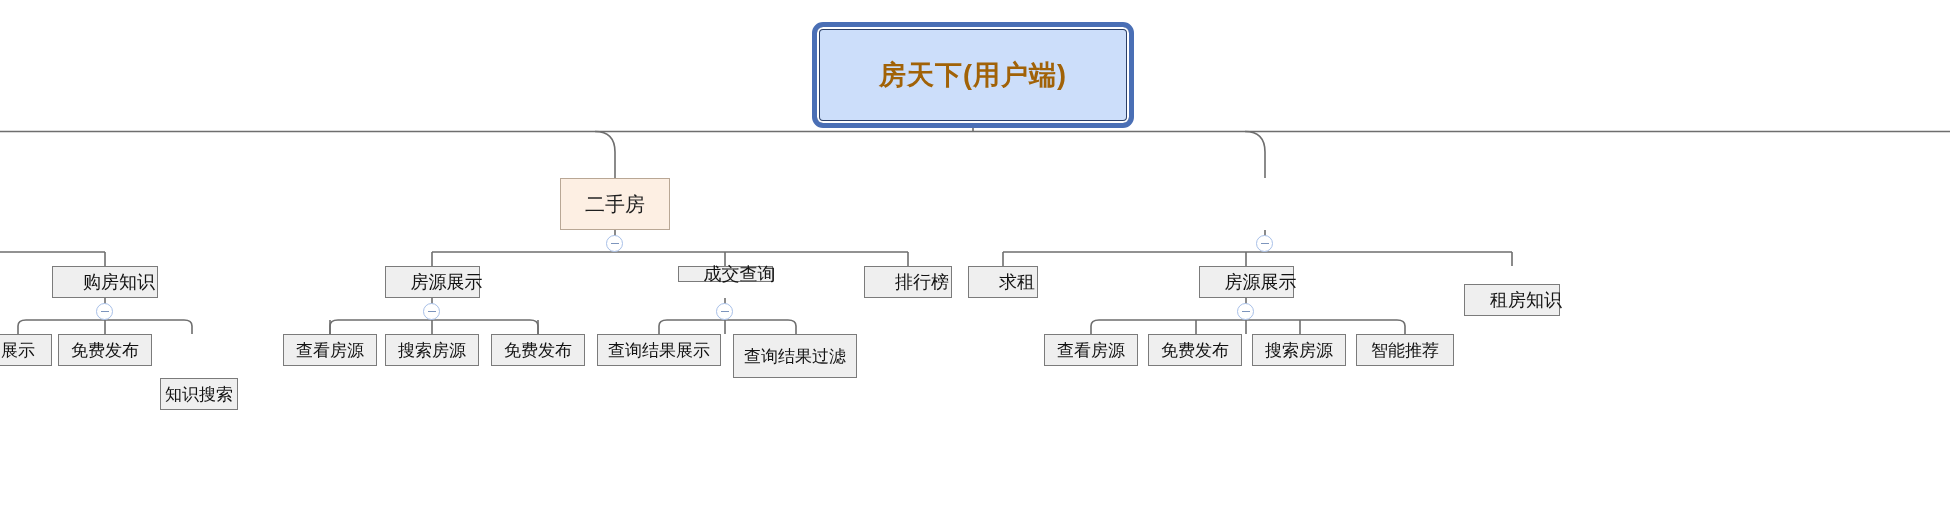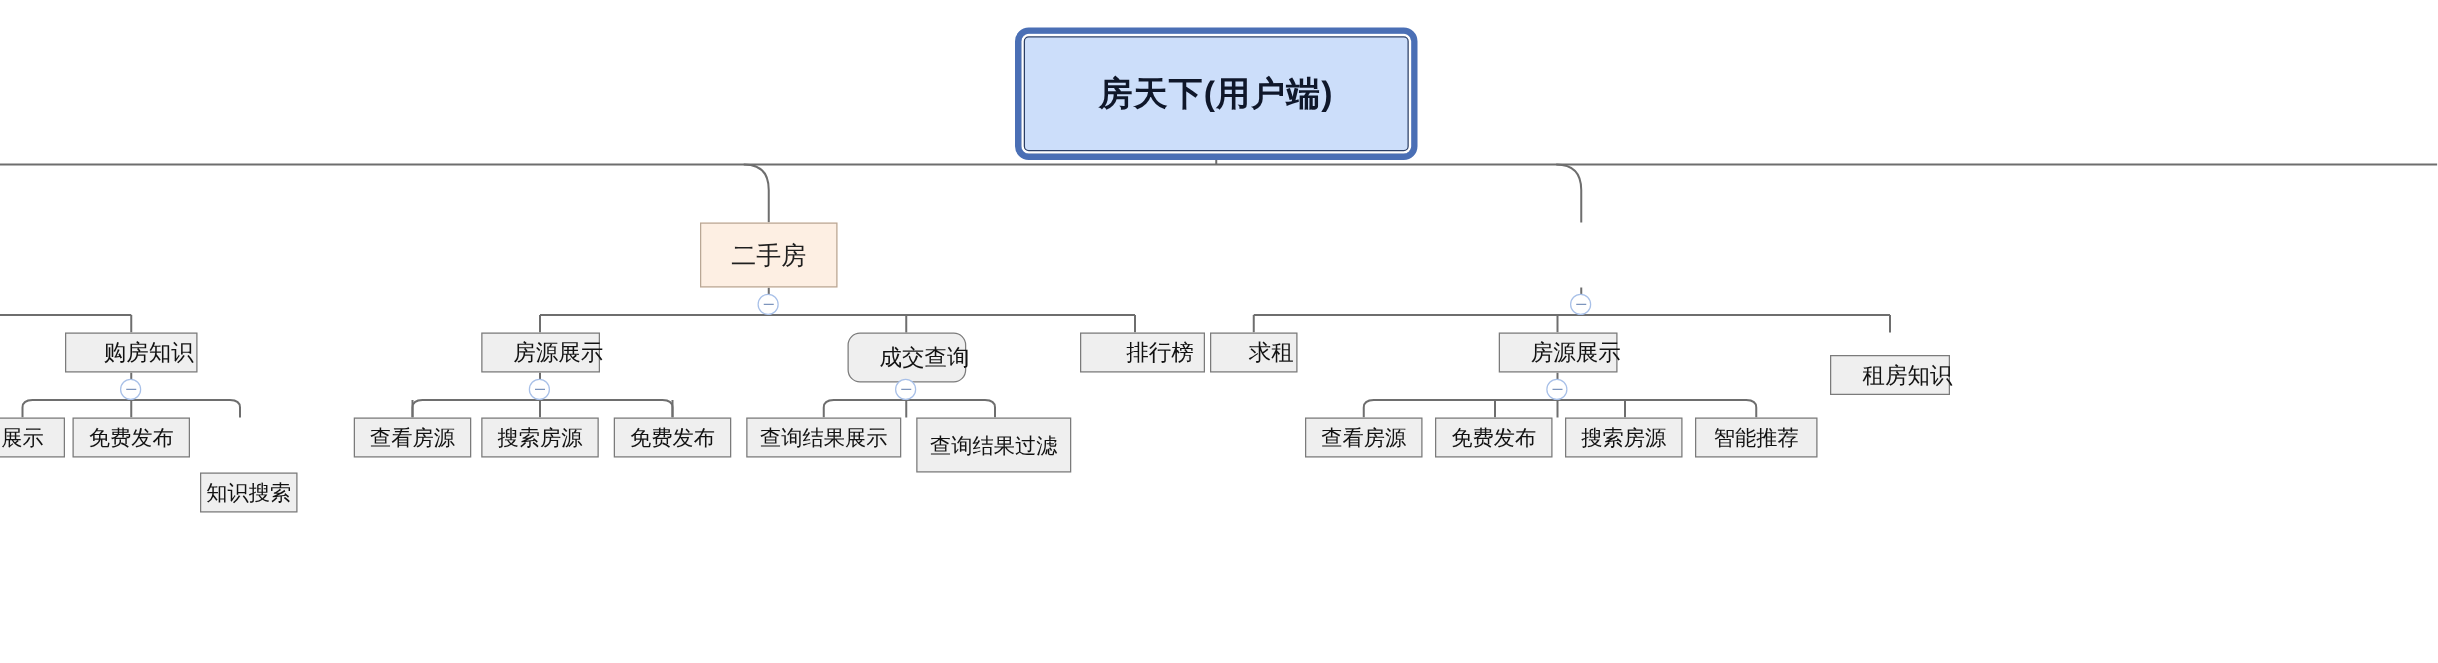--- a/index.html
+++ b/index.html
@@ -22,21 +22,21 @@
   }
 
   
   .node.root {
     background: #ccdefa;
     border: 5px solid #4a6fb5;
     border-radius: 11px;
     box-shadow: inset 0 0 0 2px #ffffff, inset 0 0 0 3px #2b3f66;
     font-size: 27px;
     font-weight: bold;
-    color: #0f172a;
+    color: #a16207;
     letter-spacing: 1px;
   }
 
   
   .node.lvl2 {
     background: #fdefe3;
     border: 1.5px solid #b9a795;
     font-size: 20px;
     color: #1f1f1f;
   }
@@ -136,24 +136,24 @@
   <div class="badge" style="left:606px; top:235px;"></div>
 
   <div class="badge" style="left:1256px; top:235px;"></div>
 
   <div class="node lvl3" style="left:52px; top:266px; width:106px; height:32px;">购房知识</div>
   <div class="badge" style="left:96px; top:303px;"></div>
 
   <div class="node lvl3" style="left:385px; top:266px; width:95px; height:32px;">房源展示</div>
   <div class="badge" style="left:423px; top:303px;"></div>
 
-  <div class="node lvl3" style="left:678px; top:266px; width:95px; height:40px;border-radius:10px;">成交查询</div>
+  <div class="node lvl3" style="left:678px; top:266px; width:95px; height:16px;">成交查询</div>
   <div class="badge" style="left:716px; top:303px;"></div>
 
-  <div class="node lvl3" style="left:864px; top:266px; width:100px; height:32px;">排行榜</div>
+  <div class="node lvl3" style="left:864px; top:266px; width:88px; height:32px;">排行榜</div>
 
   <div class="node lvl3" style="left:968px; top:266px; width:70px; height:32px;">求租</div>
 
   <div class="node lvl3" style="left:1199px; top:266px; width:95px; height:32px;">房源展示</div>
   <div class="badge" style="left:1237px; top:303px;"></div>
 
   <div class="node lvl3" style="left:1464px; top:284px; width:96px; height:32px;">租房知识</div>
 
   <div class="node lvl4" style="left:-16px; top:334px; width:68px; height:32px;">展示</div>
   <div class="node lvl4" style="left:58px; top:334px; width:94px; height:32px;">免费发布</div>

